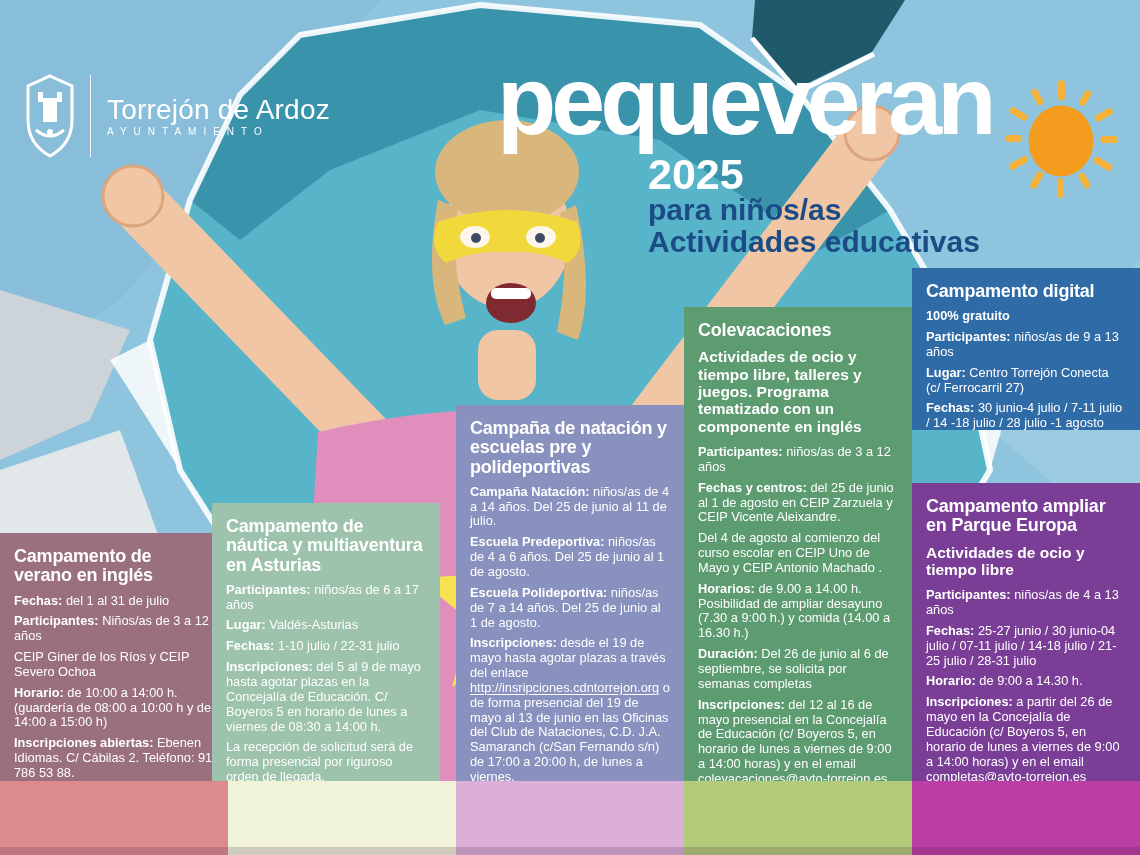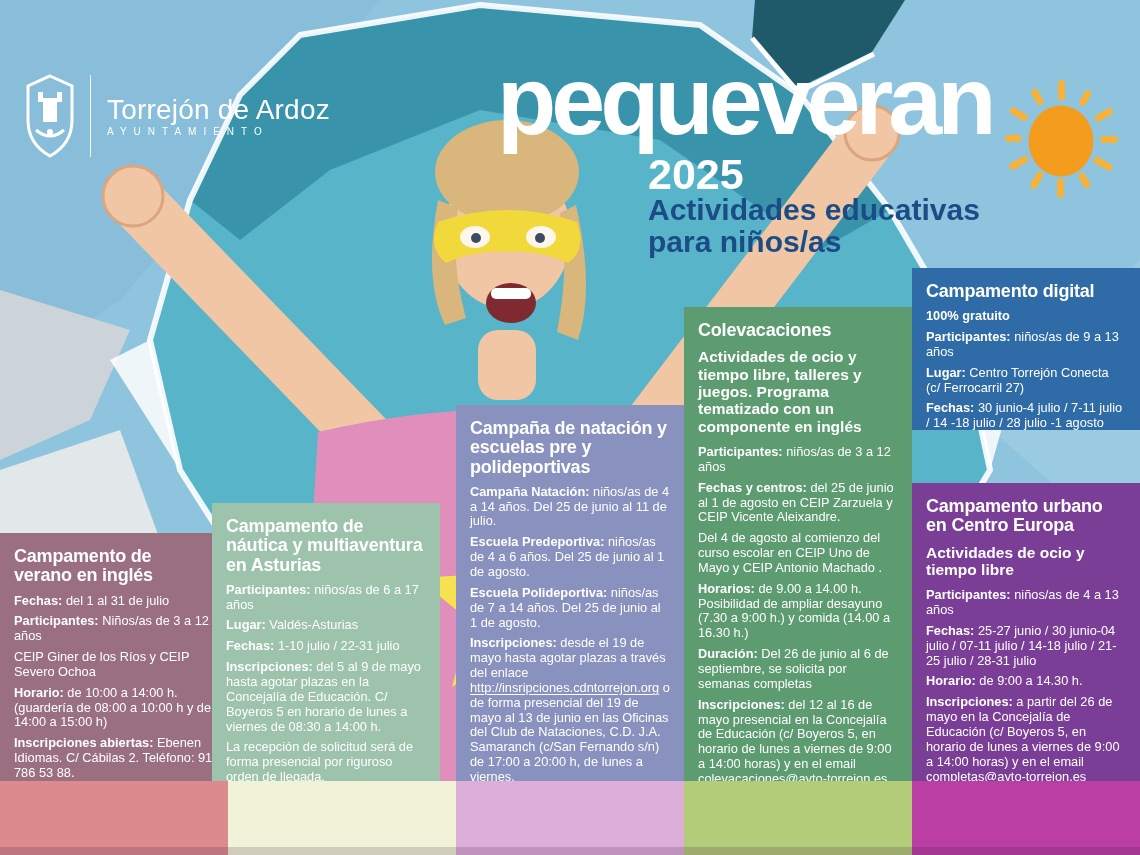--- a/index.html
+++ b/index.html
@@ -120,22 +120,22 @@
       <rect x="57" y="2" width="7" height="19" rx="3.5" transform="rotate(210,60,60)"></rect>
       <rect x="57" y="0" width="7" height="21" rx="3.5" transform="rotate(240,60,60)"></rect>
       <rect x="57" y="3" width="7" height="17" rx="3.5" transform="rotate(270,60,60)"></rect>
       <rect x="57" y="0" width="7" height="20" rx="3.5" transform="rotate(300,60,60)"></rect>
       <rect x="57" y="2" width="7" height="18" rx="3.5" transform="rotate(330,60,60)"></rect>
     </g>
     <ellipse cx="60" cy="62" rx="33" ry="36" style="fill:var(--sun-core)"></ellipse>
   </svg>
   <div class="year">2025</div>
   <div class="tagline">
+    <div>para niños/as</div>
     <div>Actividades educativas</div>
-    <div>para niños/as</div>
   </div>
 
   <section class="panel p0" style="background: rgb(154, 111, 128);">
     <h3>Campamento de verano en inglés</h3>
     <div class="items">
         <p><span class="b">Fechas:</span><span> del 1 al 31 de julio</span></p>
         <p><span class="b">Participantes:</span><span> Niños/as de 3 a 12 años</span></p>
         <p><span>CEIP Giner de los Ríos y CEIP Severo Ochoa</span></p>
         <p><span class="b">Horario:</span><span> de 10:00 a 14:00 h. (guardería de 08:00 a 10:00 h y de 14:00 a 15:00 h)</span></p>
         <p><span class="b">Inscripciones abiertas:</span><span> Ebenen Idiomas. C/ Cábilas 2. Teléfono: 91 786 53 88.</span></p>
@@ -182,21 +182,21 @@
         <p><span class="b">100% gratuito</span></p>
         <p><span class="b">Participantes:</span><span> niños/as de 9 a 13 años</span></p>
         <p><span class="b">Lugar:</span><span> Centro Torrejón Conecta (c/ Ferrocarril 27)</span></p>
         <p><span class="b">Fechas:</span><span> 30 junio-4 julio / 7-11 julio / 14 -18 julio / 28 julio -1 agosto</span></p>
         <p><span class="b">Inscripciones:</span><span> </span><span class="link">campamentodigital.org</span></p>
         <p><span class="b">Más información:</span><span> 674 72 76 23</span></p>
       </div>
   </section>
 
   <section class="panel p5" style="background: rgb(123, 62, 151);">
-    <h3>Campamento urbano en Centro Europa</h3>
+    <h3>Campamento ampliar en Parque Europa</h3>
     <div class="subtitle">Actividades de ocio y tiempo libre</div>
     <div class="items">
         <p><span class="b">Participantes:</span><span> niños/as de 4 a 13 años</span></p>
         <p><span class="b">Fechas:</span><span> 25-27 junio / 30 junio-04 julio / 07-11 julio / 14-18 julio / 21-25 julio / 28-31 julio</span></p>
         <p><span class="b">Horario:</span><span> de 9:00 a 14.30 h.</span></p>
         <p><span class="b">Inscripciones:</span><span> a partir del 26 de mayo en la Concejalía de Educación (c/ Boyeros 5, en horario de lunes a viernes de 9:00 a 14:00 horas) y en el email </span><span class="link">completas@ayto-torrejon.es</span></p>
       </div>
   </section>
 
   <div class="strip s0" style="background: rgb(221, 138, 142);"></div>

